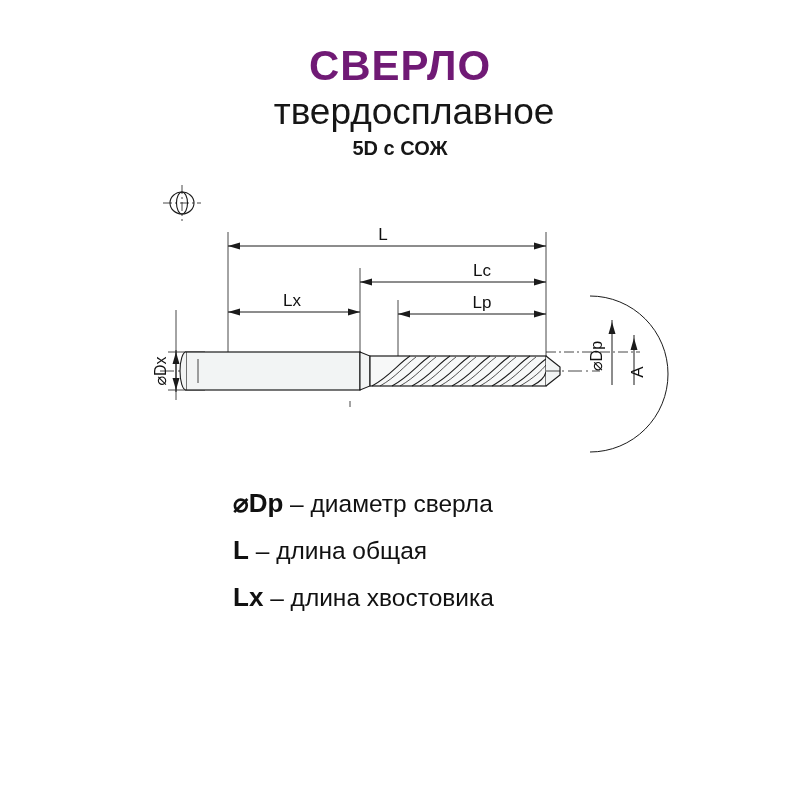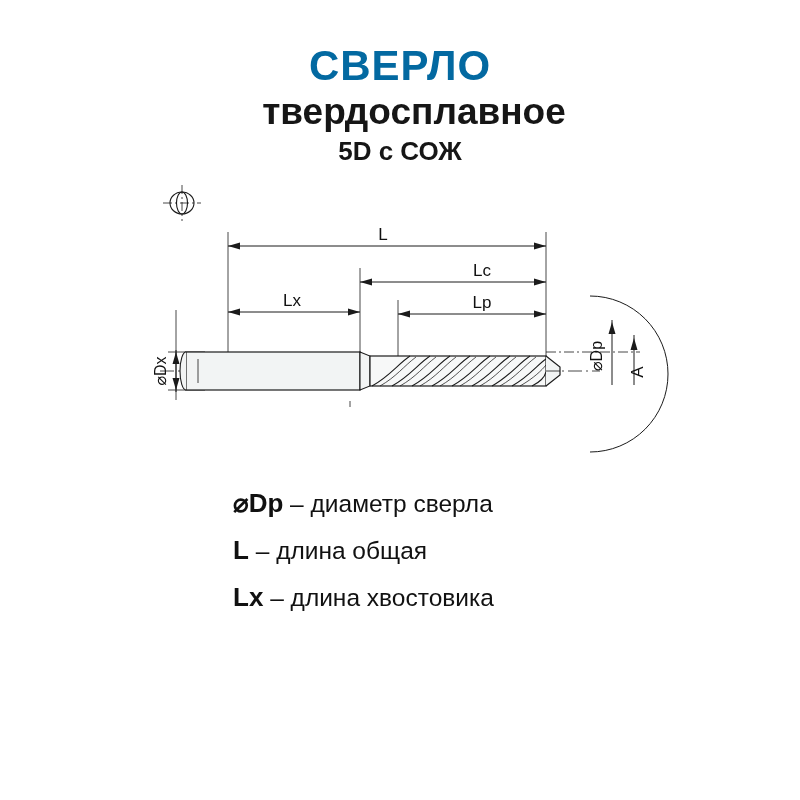--- a/index.html
+++ b/index.html
@@ -20,34 +20,34 @@
   .title-block {
     position: absolute;
     top: 44px;
     left: 0;
     width: 800px;
     text-align: center;
   }
   .title-main {
     font-size: 42px;
     font-weight: bold;
-    color: #0369a1;
+    color: #701a75;
     letter-spacing: 1px;
     line-height: 1.05;
   }
   .title-sub {
     font-size: 37px;
-    font-weight: bold;
+    font-weight: normal;
     color: #161616;
     line-height: 1.2;
     margin-top: 2px;
     padding-left: 28px;
   }
   .title-sub2 {
-    font-size: 26px;
+    font-size: 20px;
     font-weight: bold;
     color: #161616;
     line-height: 1.2;
     margin-top: 2px;
   }
 
   
   .drawing {
     position: absolute;
     top: 160px;

